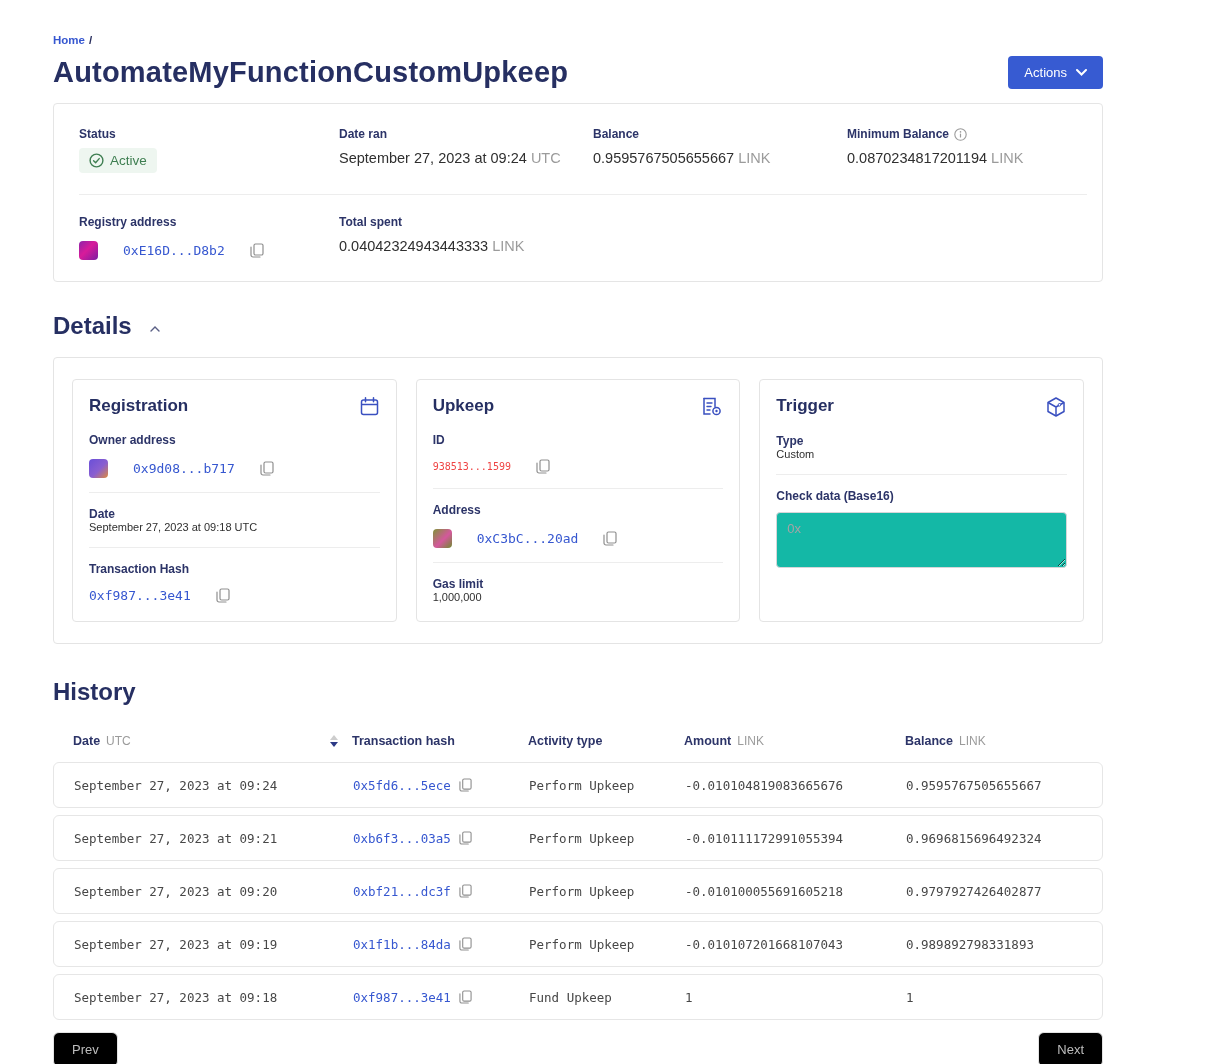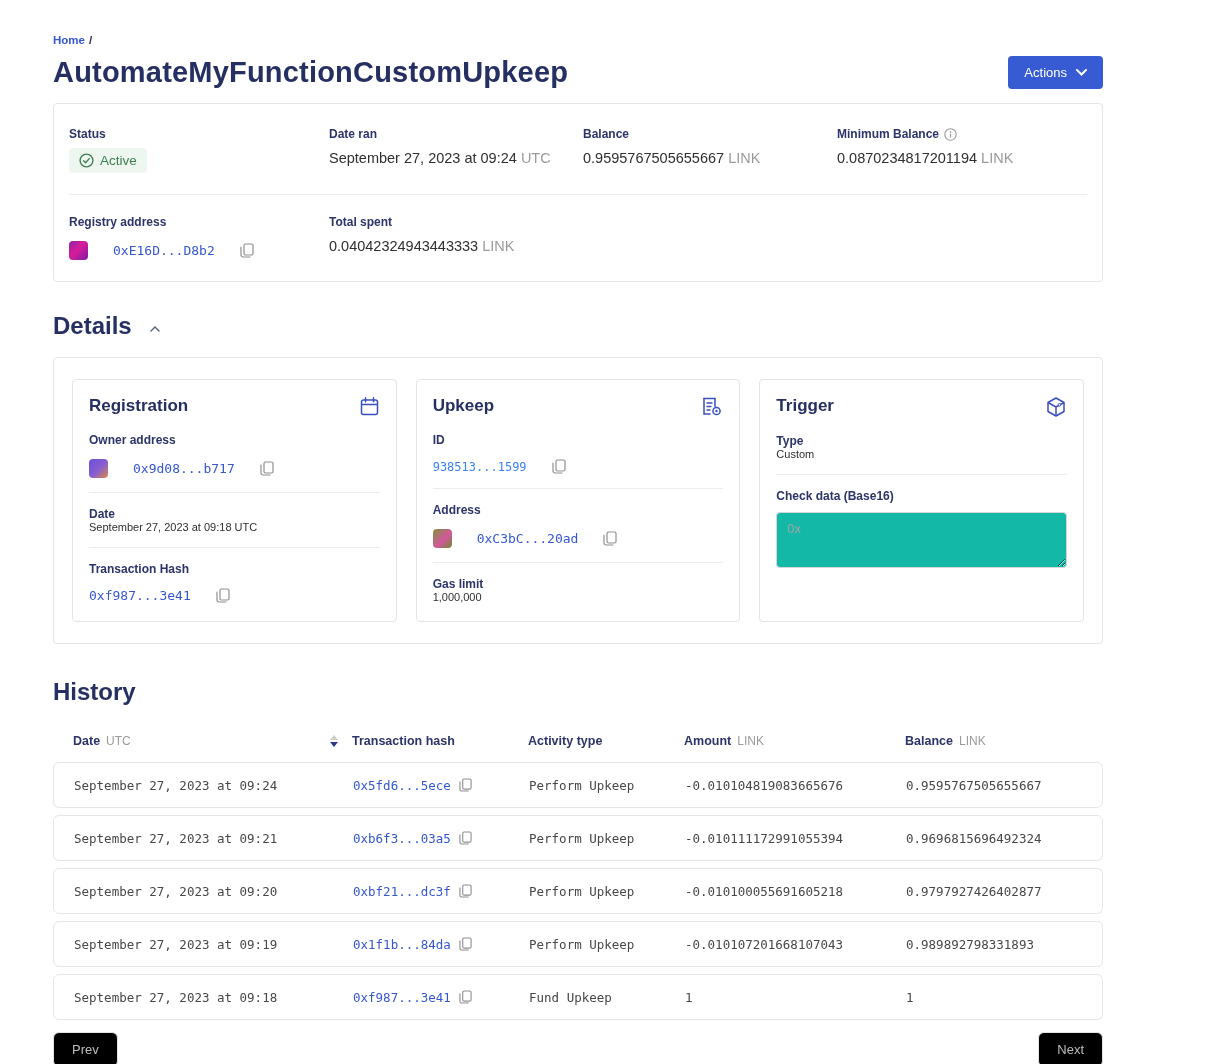--- a/index.html
+++ b/index.html
@@ -19,40 +19,40 @@
   .page-title { font-size:29px; font-weight:bold; color:#262f62; letter-spacing:.2px; }
   .actions-btn {
     margin-top:4px; background:#375BD2; color:#fff; border:none; border-radius:4px;
     font-family:"Liberation Sans",sans-serif; font-size:13px; font-weight:normal;
     padding:9px 16px; display:flex; align-items:center; gap:9px; cursor:pointer;
   }
 
   
   .summary-card {
     margin-top:14px; border:1px solid #e5e5e5; border-radius:4px; background:#fff;
-    padding:23px 15px 21px 15px;
+    padding:23px 15px 21px 25px;
   }
   .summary-row { display:flex; }
   .summary-divider { border-top:1px solid #ededed; margin:21px 0 20px 0; }
   .s-col1 { width:260px; } .s-col2 { width:254px; } .s-col3 { width:254px; } .s-col4 { flex:1; }
   .field-label { font-size:12px; font-weight:bold; color:#2c3468; display:flex; align-items:center; gap:5px; }
   .field-value { margin-top:9px; font-size:14.5px; color:#2f2f2f; }
   .unit { color:#9b9b9b; }
   .badge-active {
     margin-top:7px; display:inline-flex; align-items:center; gap:6px;
     background:#eef6f0; border-radius:4px; padding:5px 10px;
     color:#3e7e51; font-size:13.5px;
   }
   .addr-row { margin-top:12px; display:flex; align-items:center; gap:25px; }
   .identicon { width:19px; height:19px; border-radius:4px; display:inline-block; flex:0 0 auto; }
   .id-registry { background:linear-gradient(135deg,#8e24aa 0%,#d81b9a 45%,#7b1fa2 100%); }
   .id-owner    { background:linear-gradient(135deg,#6a4fd8 0%,#8a5fd0 55%,#de8a3d 100%); }
   .id-contract { background:linear-gradient(135deg,#7f9337 0%,#d4589c 55%,#6f8a2f 100%); }
   .hash-link { font-family:"DejaVu Sans Mono", monospace; font-size:13px; color:#3657d0; text-decoration:none; cursor:pointer; }
-  .hash-plain { font-family:"DejaVu Sans Mono", monospace; font-size:12px; color:#3b82f6;text-align:center; }
+  .hash-plain { font-family:"DejaVu Sans Mono", monospace; font-size:10px; color:#ef4444;text-align:center; }
   .copy-btn { background:none; border:none; padding:0; cursor:pointer; display:inline-flex; align-items:center; }
 
   
   .section-heading { display:flex; align-items:center; gap:18px; margin-top:30px; }
   .section-heading h2 { font-size:24px; font-weight:bold; color:#262f62; }
   .details-panel {
     margin-top:17px; border:1px solid #e4e4e4; border-radius:4px; background:#fff;
     padding:21px 18px; display:flex; gap:19px;
   }
   .detail-card { flex:1; border:1px solid #e4e4e4; border-radius:4px; background:#fff; padding:16px 16px 18px 16px; min-height:224px; }

